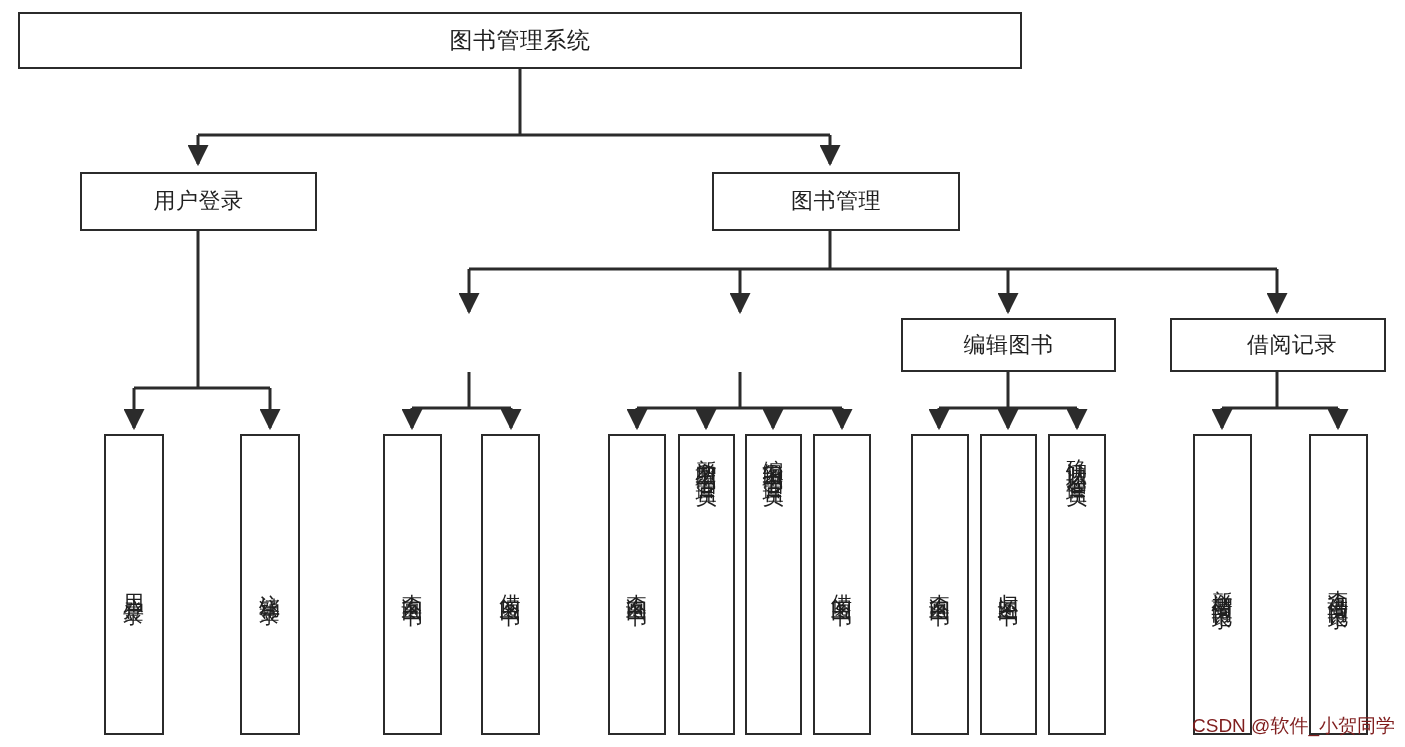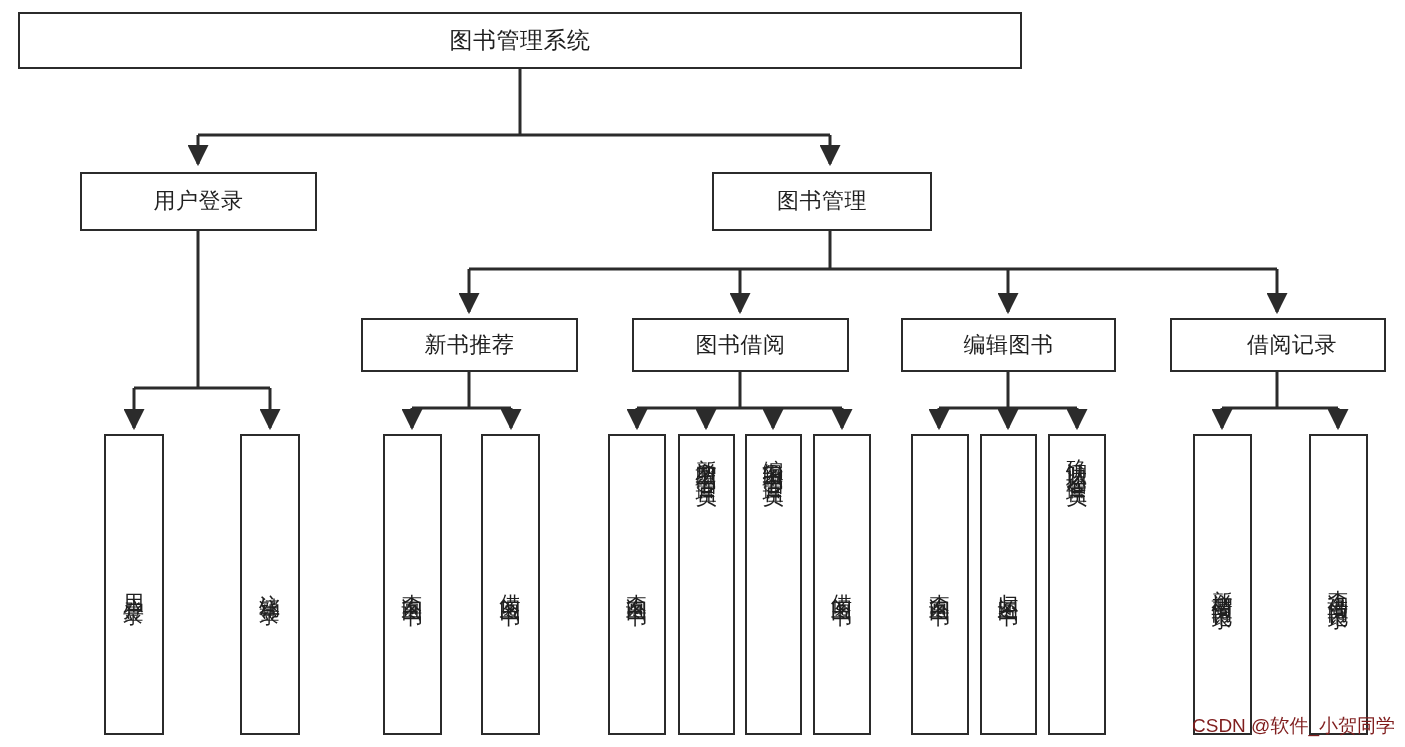--- a/index.html
+++ b/index.html
@@ -135,30 +135,24 @@
     </g>
   </svg>
 
   <div class="node horizontal root" style="left:18px; top:12px; width:1004px; height:57px;">
     <span class="node-label">图书管理系统</span>
   </div>
 
   <div class="node horizontal" style="left:80px; top:172px; width:237px; height:59px;">
     <span class="node-label">用户登录</span>
   </div>
-  <div class="node horizontal" style="left:712px; top:172px; width:220px; height:59px;">
+  <div class="node horizontal" style="left:712px; top:172px; width:248px; height:59px;">
     <span class="node-label">图书管理</span>
   </div>
 
-  <div class="node horizontal" style="left:361px; top:318px; width:217px; height:54px;">
-    <span class="node-label">新书推荐</span>
-  </div>
-  <div class="node horizontal" style="left:632px; top:318px; width:217px; height:54px;">
-    <span class="node-label">图书借阅</span>
-  </div>
   <div class="node horizontal" style="left:901px; top:318px; width:215px; height:54px;">
     <span class="node-label">编辑图书</span>
   </div>
   <div class="node horizontal" style="left:1170px; top:318px; width:216px; height:54px;padding-left:28px;">
     <span class="node-label">借阅记录</span>
   </div>
 
   <div class="node vertical centered" style="left:104px; top:434px; width:60px; height:301px;">
     <span class="node-label">用户登录</span>
   </div>

